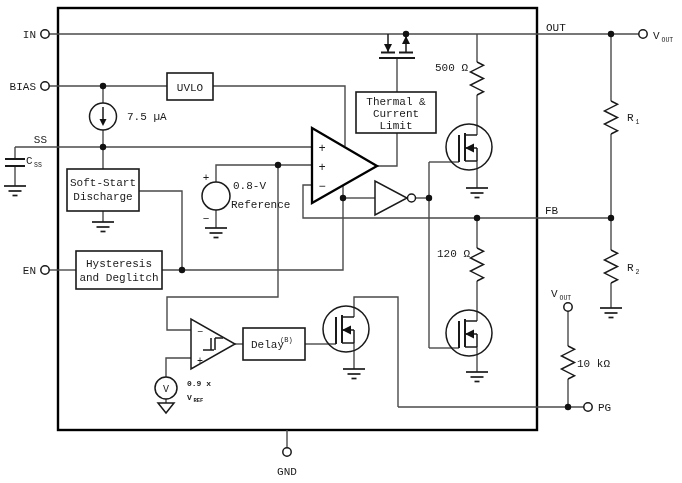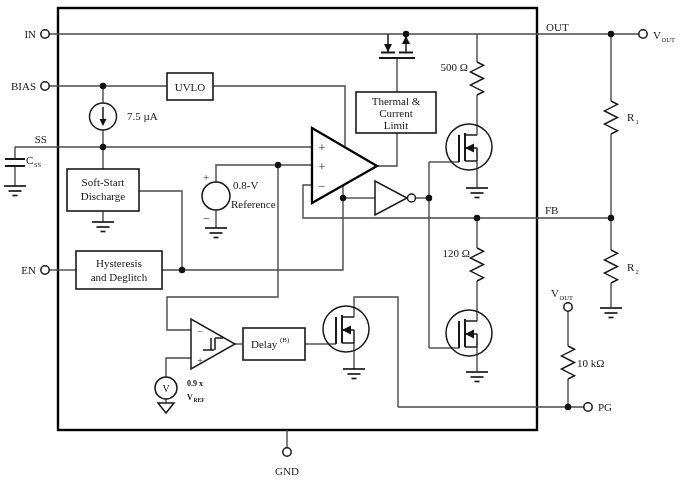--- a/index.html
+++ b/index.html
@@ -1,17 +1,17 @@
 <!DOCTYPE html>
 <html><head>
 <meta charset="utf-8">
 <style>
   html,body{margin:0;padding:0;background:#ffffff;}
   .stage{position:relative;width:682px;height:483px;background:#ffffff;
-         font-family:Liberation Serif, serif;}
+         font-family:Liberation Mono, monospace;}
   svg{display:block;}
   .wire{stroke:#4a4a4a;stroke-width:1.4;fill:none;}
   .sym{stroke:#1a1a1a;stroke-width:1.5;fill:none;}
   .sym-thick{stroke:#1a1a1a;stroke-width:2;fill:none;}
   .blockbox{stroke:#1a1a1a;stroke-width:1.6;fill:#ffffff;}
   .outer{stroke:#000000;stroke-width:2.4;fill:none;}
   .amp{stroke:#000000;stroke-width:2.3;fill:#ffffff;}
   .tri{stroke:#1a1a1a;stroke-width:1.5;fill:#ffffff;}
   .dot{fill:#111111;stroke:none;}
   .pin{fill:#ffffff;stroke:#1a1a1a;stroke-width:1.5;}

